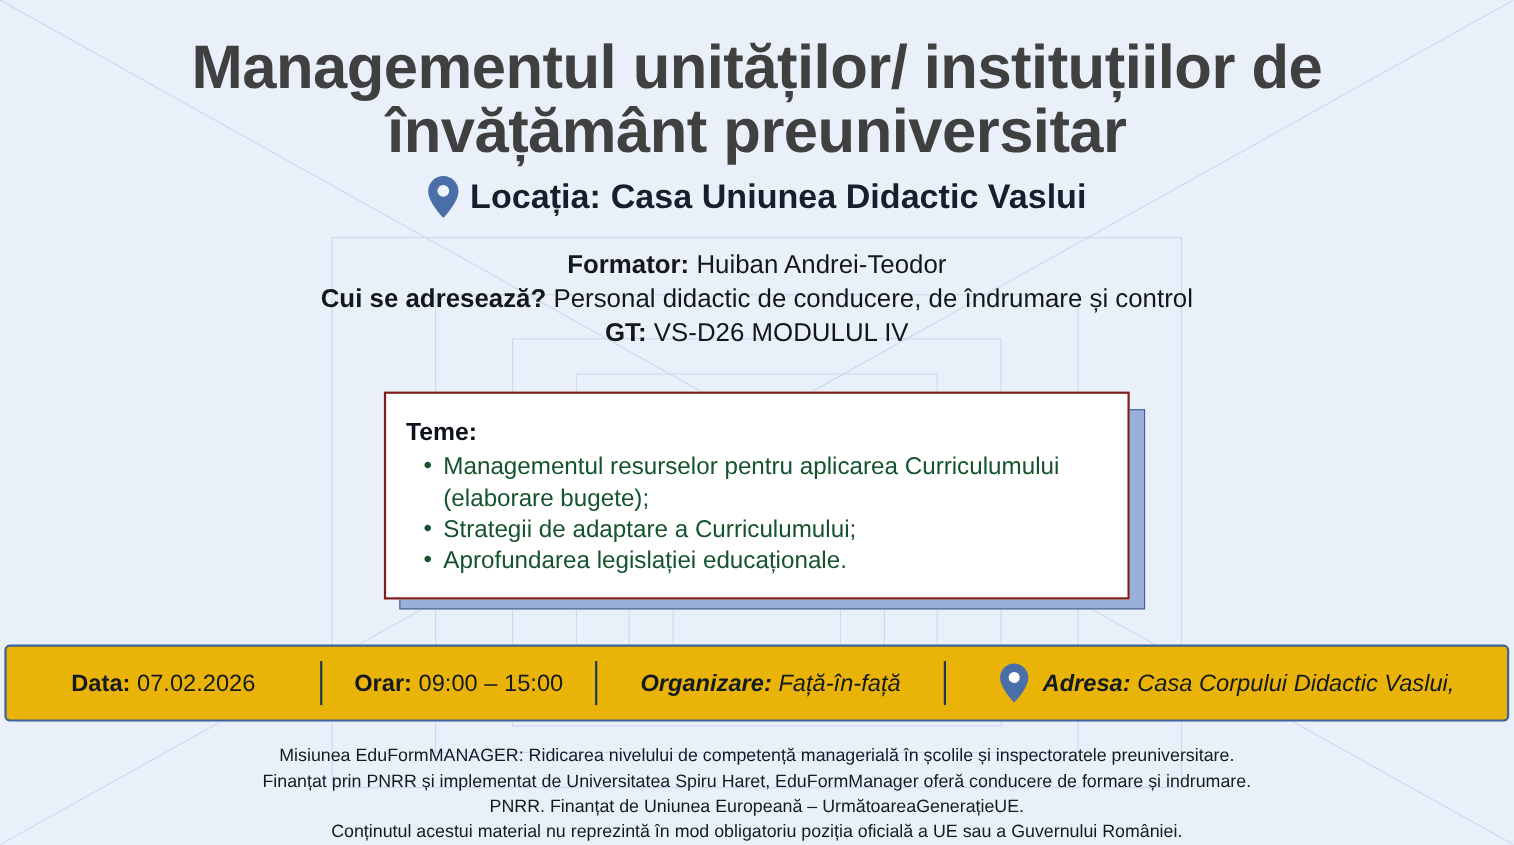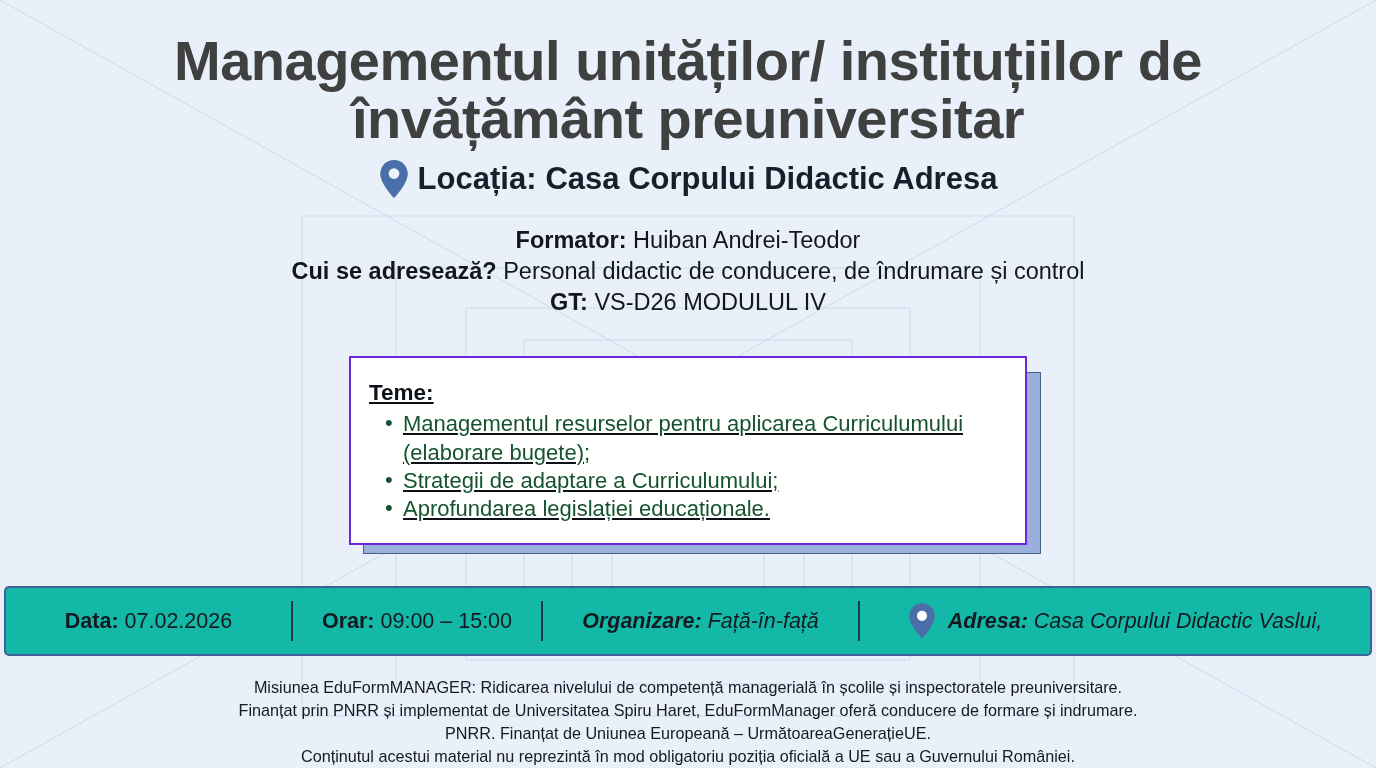--- a/index.html
+++ b/index.html
@@ -86,24 +86,23 @@
     top: 16px;
     width: 678px;
     height: 182px;
     background: #9ab0dc;
     border: 1px solid #45608f;
   }
 
   .themes-card {
     position: relative;
     background: #ffffff;
-    border: 2px solid #6d28d9;
+    border: 2px solid #7f1d1d;
     padding: 22px 24px 20px 18px;
     min-height: 178px;
-    text-decoration: underline;
   }
 
   .themes-title {
     font-size: 22.5px;
     font-weight: 700;
     color: #0c1218;
     margin-bottom: 4px;
   }
 
   .themes-list {
@@ -124,21 +123,21 @@
     font-size: 22px;
   }
 
   
   .infobar {
     position: absolute;
     left: 4px;
     top: 586px;
     width: 1368px;
     height: 70px;
-    background: #14b8a6;
+    background: #eab308;
     border: 2px solid #3f6298;
     border-radius: 5px;
     display: flex;
     align-items: stretch;
     z-index: 3;
   }
 
   .info-cell {
     display: flex;
     align-items: center;
@@ -201,21 +200,21 @@
 
   <div class="header">
     <h1 class="title">Managementul unităților/ instituțiilor de învățământ preuniversitar</h1>
 
     <div class="location-line">
       <svg class="pin-icon" width="30" height="40" viewBox="0 0 24 32">
         <path d="M12 0.8C5.9 0.8 1 5.7 1 11.8c0 8.2 11 19.4 11 19.4s11-11.2 11-19.4C23 5.7 18.1 0.8 12 0.8z" fill="#4a6fa8"></path>
         <circle cx="12" cy="11.6" r="4.3" fill="#eef3fb"></circle>
       </svg>
       <span>Locația:</span>
-      <span>Casa Corpului Didactic Adresa</span>
+      <span>Casa Uniunea Didactic Vaslui</span>
     </div>
   </div>
 
   <div class="meta">
     <div>
       <b>Formator:</b>
       <span>Huiban Andrei-Teodor</span>
     </div>
     <div>
       <b>Cui se adresează?</b>

